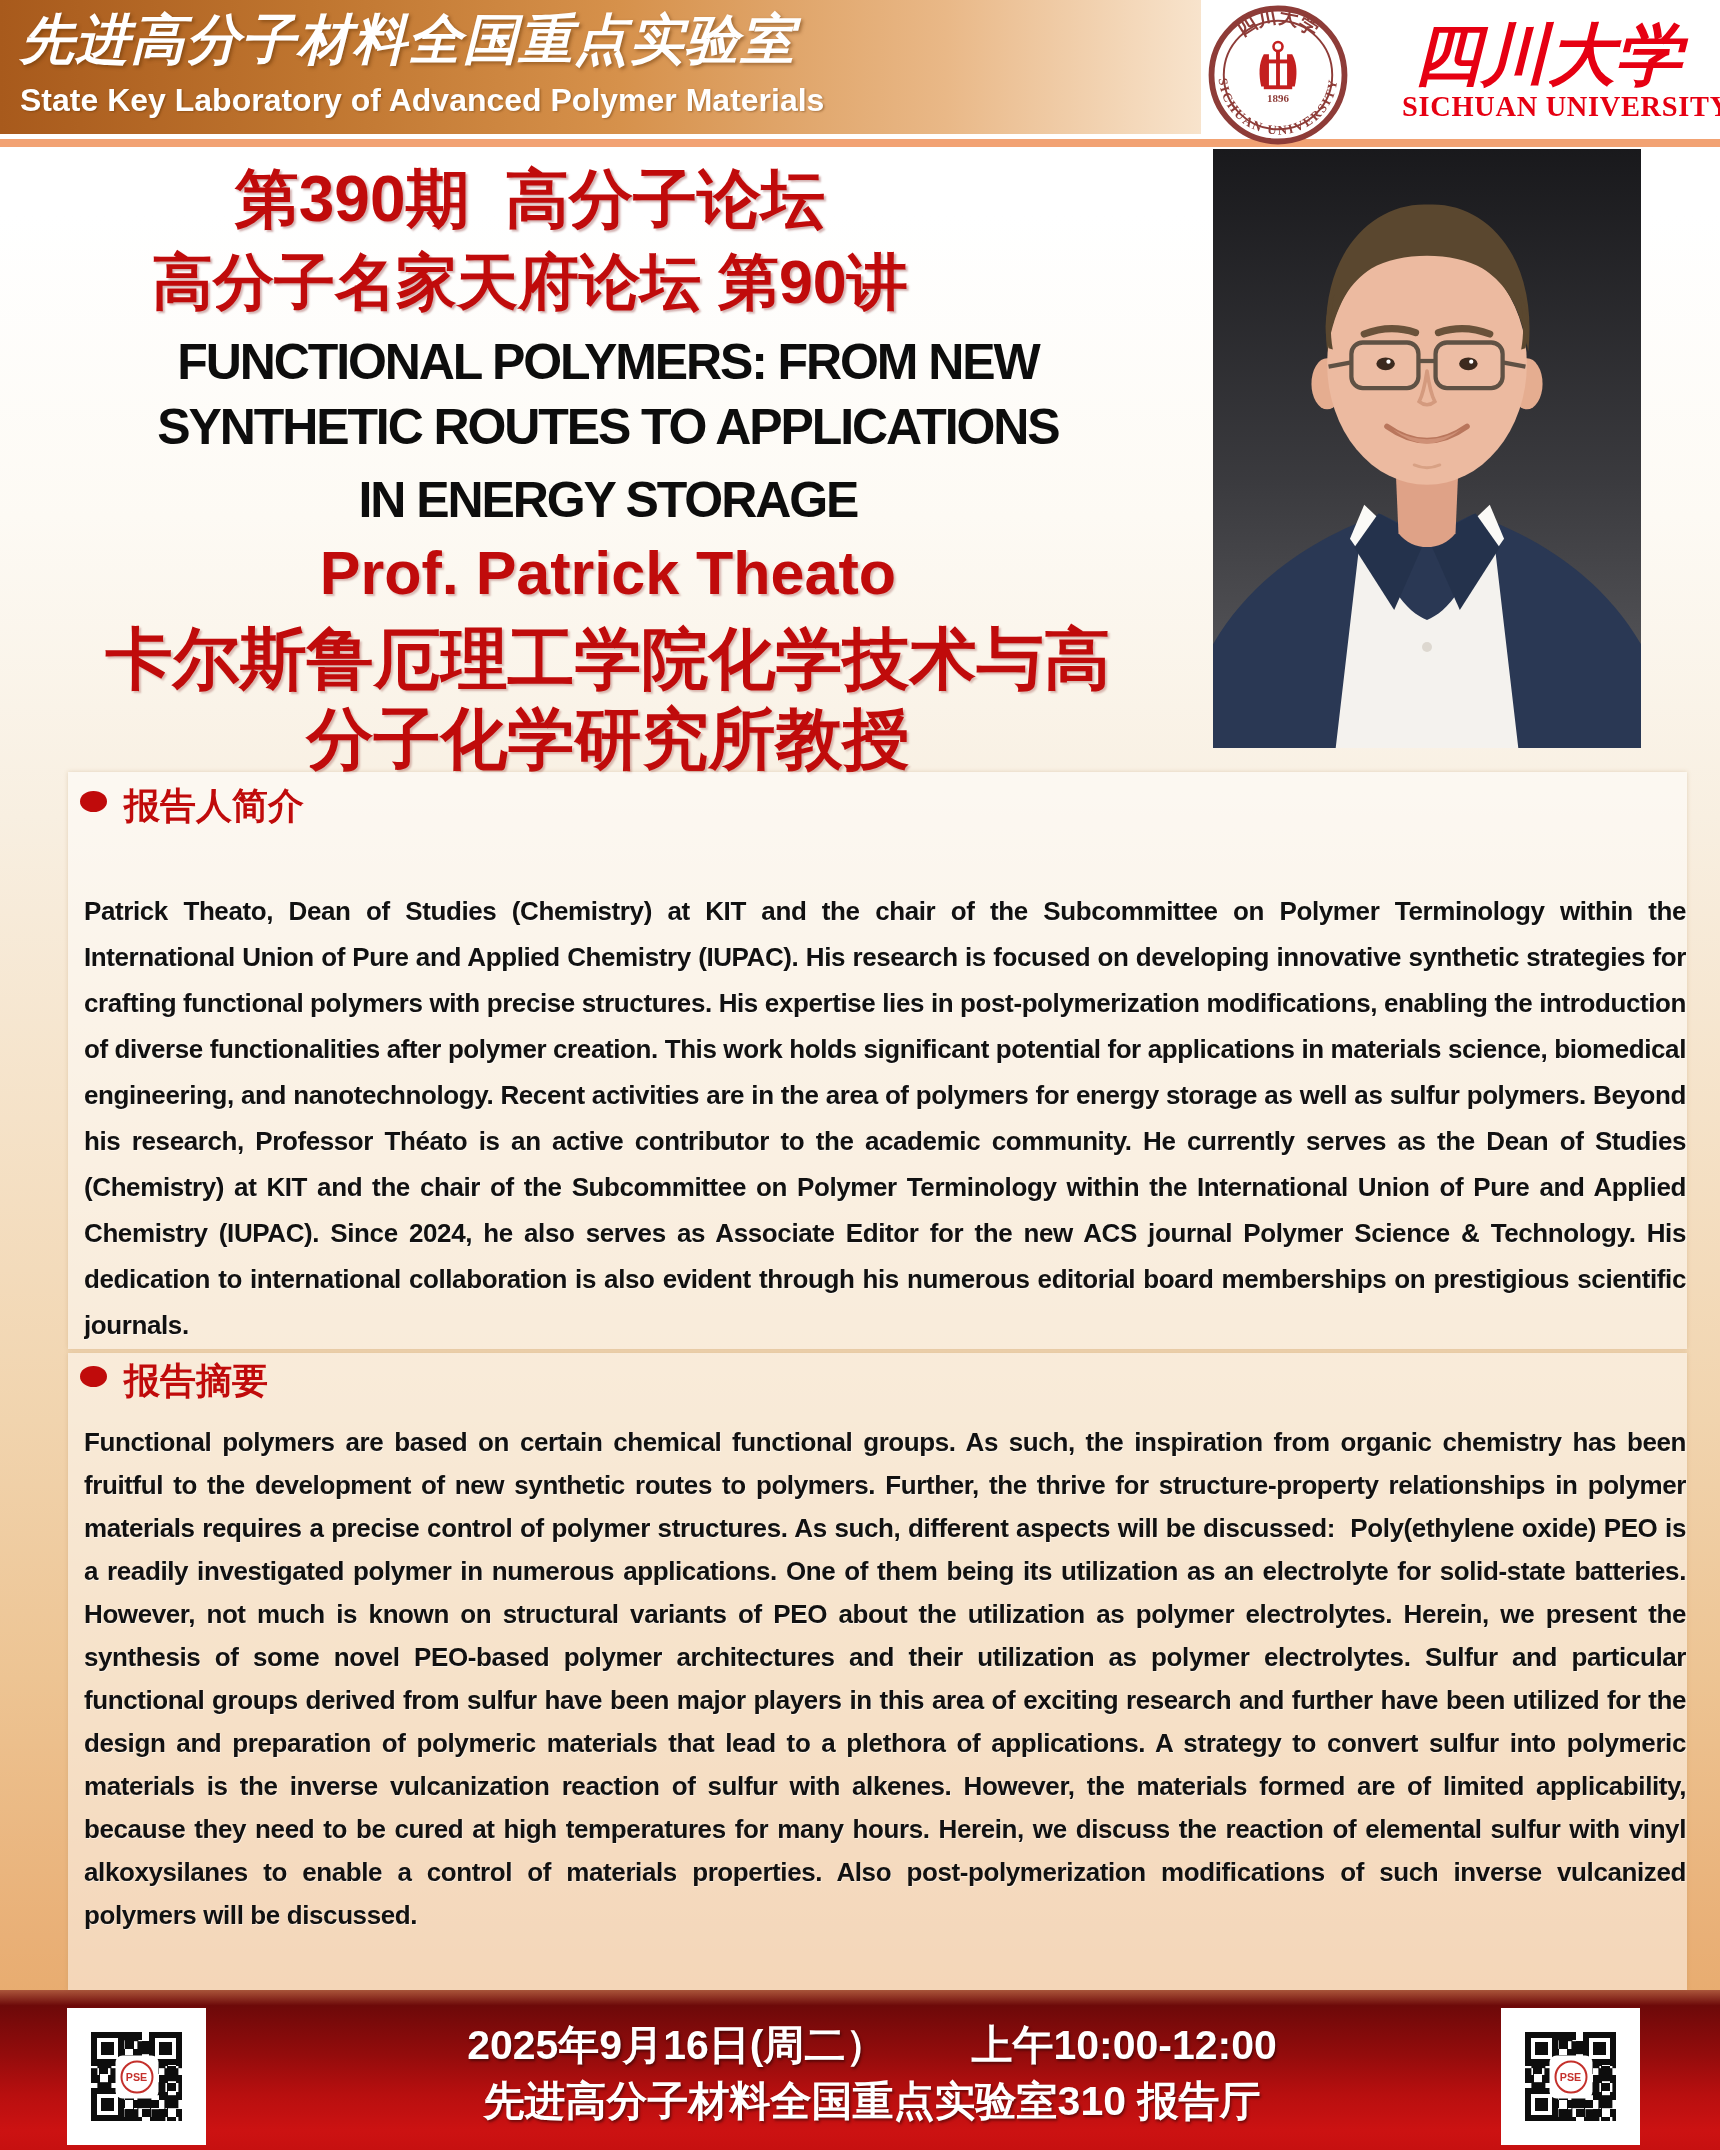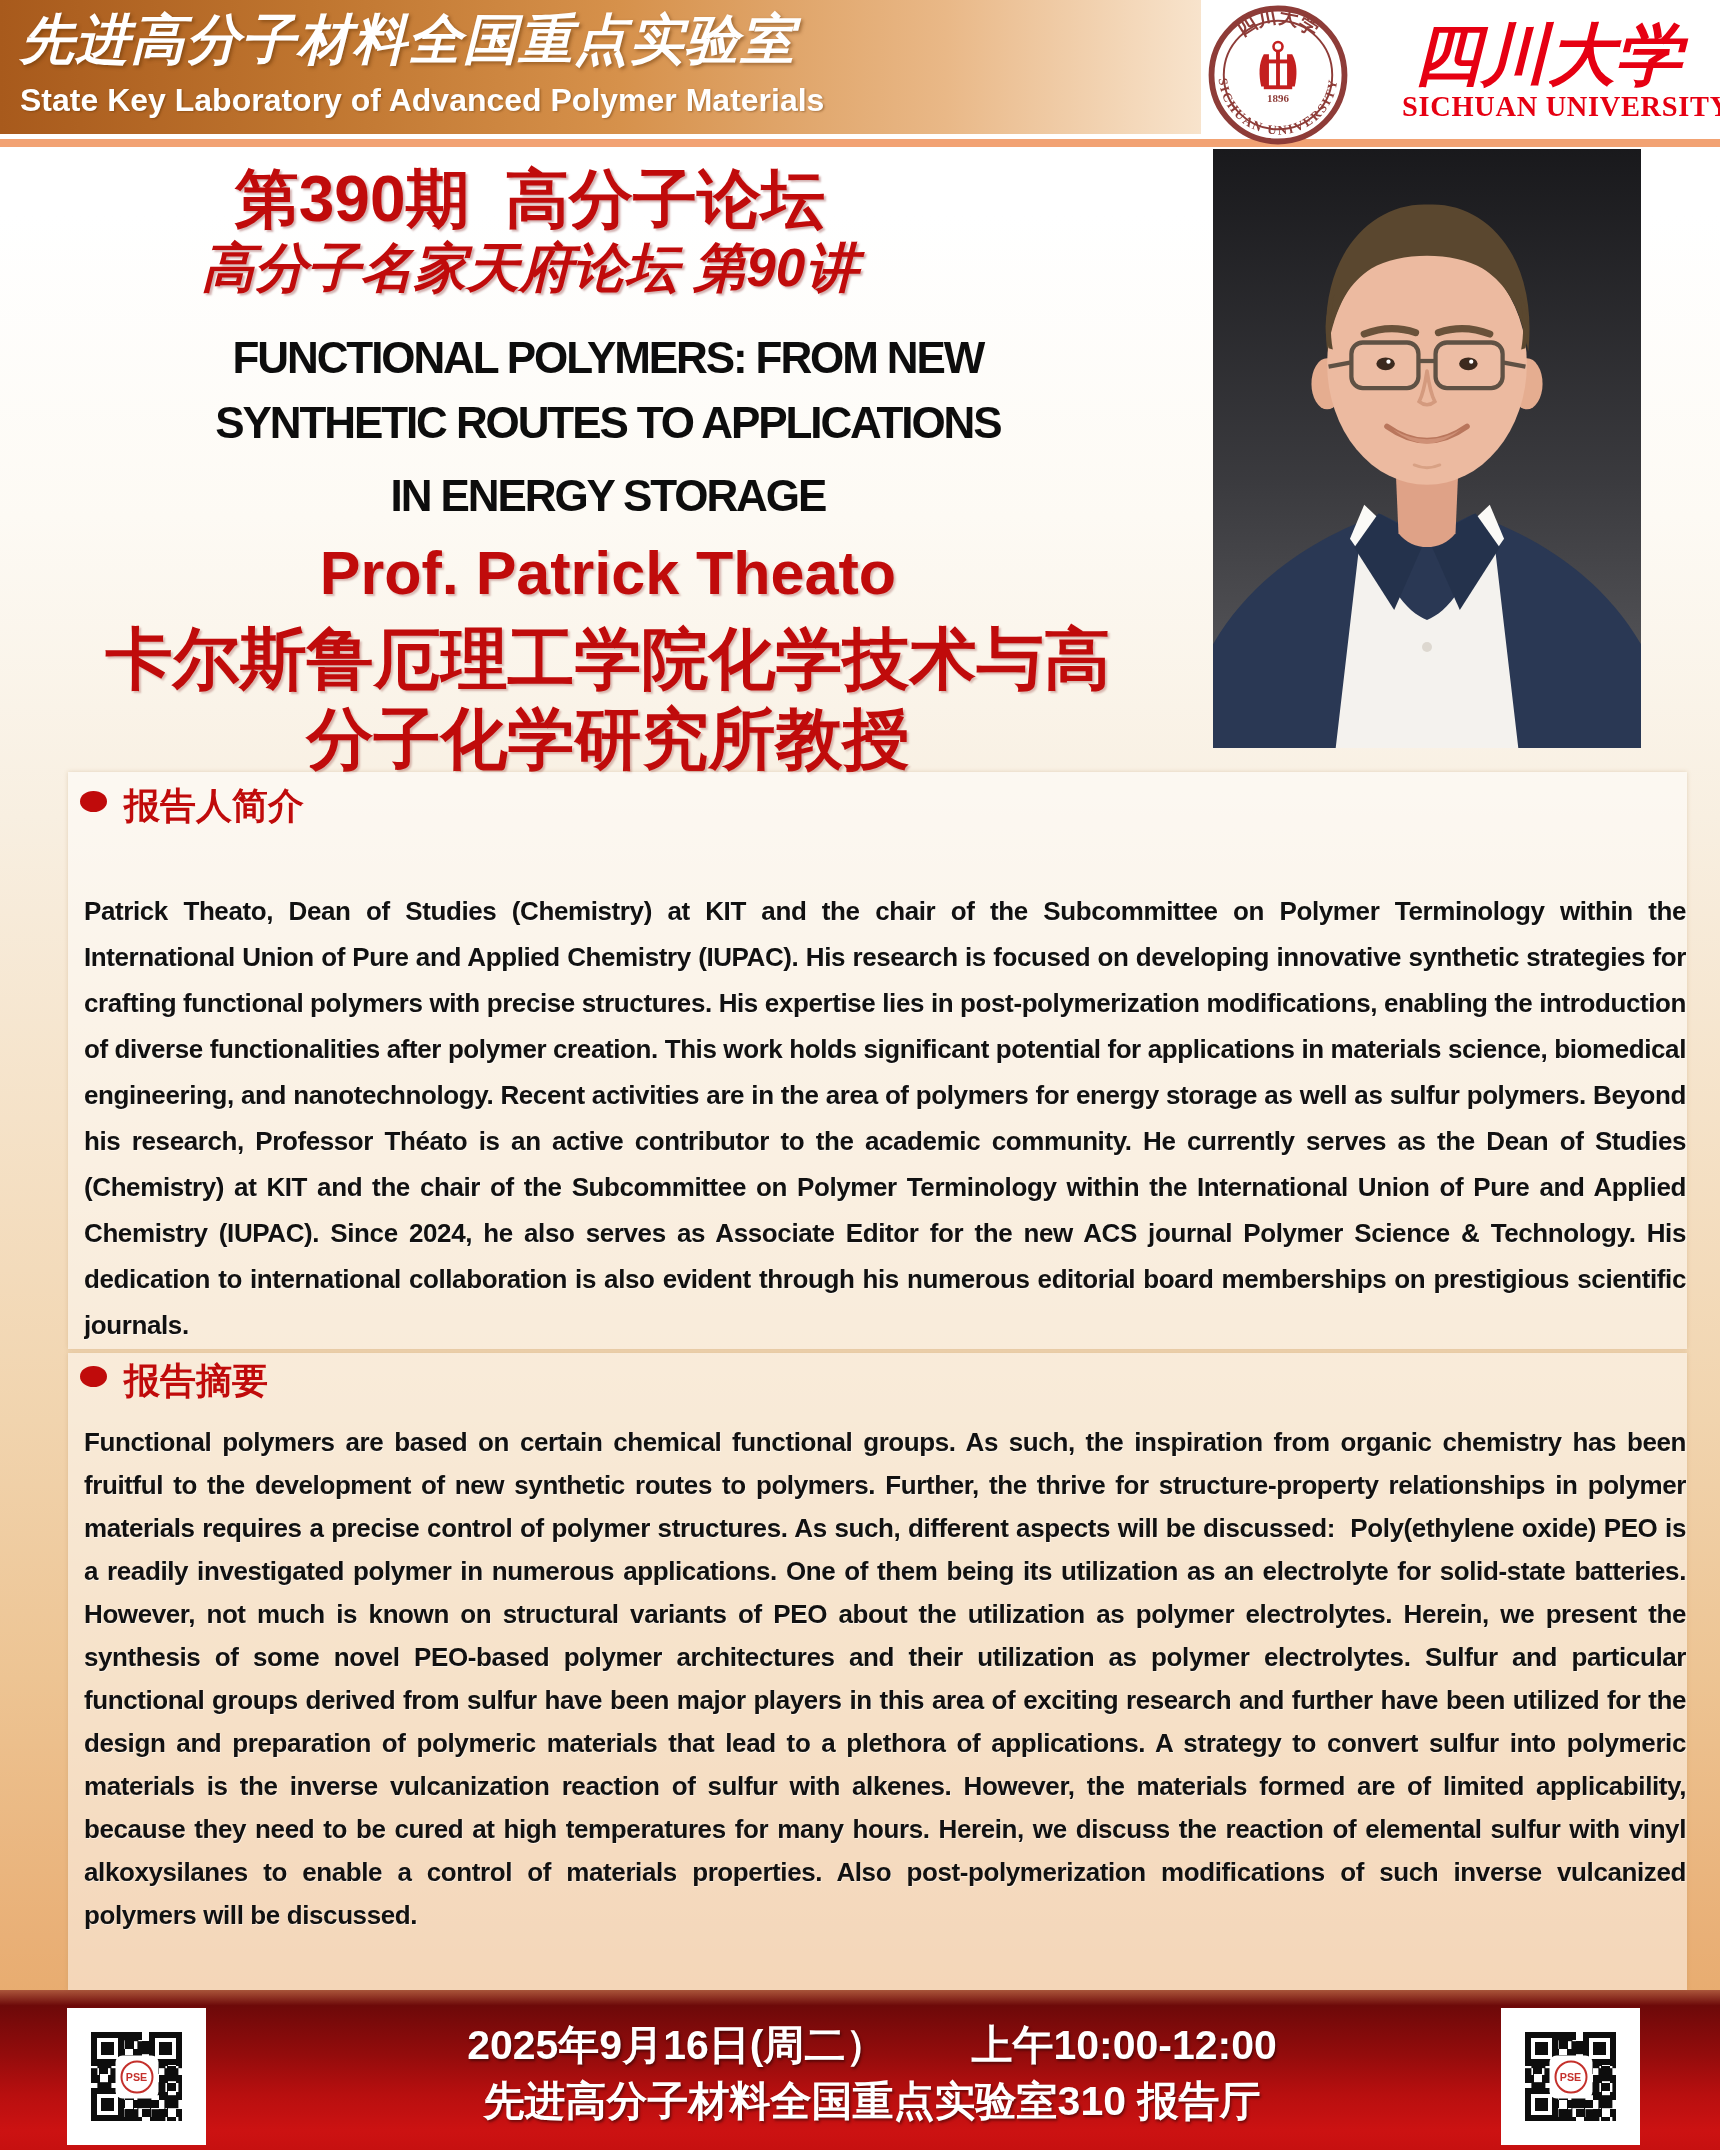--- a/index.html
+++ b/index.html
@@ -18,23 +18,23 @@
   .logo-box{position:absolute;left:1201px;top:0;width:520px;height:134px;background:#ffffff;}
   .seal{position:absolute;left:1207px;top:4.3px;width:142px;height:146px;z-index:5;}
   .logotype-zh{position:absolute;left:1414px;top:10px;width:299px;color:#e60012;font-size:67px;font-weight:bold;
     font-family:"DejaVu Serif",serif;font-style:italic;white-space:nowrap;z-index:5;}
   .logotype-en{position:absolute;left:1402px;top:91px;width:313px;color:#e60012;font-size:28.4px;font-weight:bold;
     font-family:"Liberation Serif",serif;letter-spacing:0.7px;white-space:nowrap;z-index:5;}
   
   .t-red{position:absolute;left:28.4px;width:1003px;text-align:center;color:#c00b0b;font-weight:bold;
     text-shadow:2.1px 2.1px 2.1px rgba(110,0,0,.3);white-space:pre-wrap;}
   .forum-session{top:156px;font-size:64px;}
-  .forum-series{top:233px;font-size:53px;font-style:italic;}
+  .forum-series{top:242px;font-size:61px;}
   .t-black{position:absolute;left:28.4px;width:1159px;text-align:center;color:#0d0d0d;font-weight:bold;
-    font-size:44px;letter-spacing:-2.1px;white-space:nowrap;}
+    font-size:50px;letter-spacing:-2.1px;white-space:nowrap;}
   .e1{top:333px;} .e2{top:398px;} .e3{top:471px;}
   .speaker-name{position:absolute;left:28.4px;top:538px;width:1159px;text-align:center;color:#c00b0b;
     font-size:61px;font-weight:bold;text-shadow:2.1px 2.1px 2.1px rgba(110,0,0,.25);white-space:nowrap;}
   .affil{position:absolute;left:28.4px;width:1159px;text-align:center;color:#c00b0b;font-size:67px;
     font-weight:bold;text-shadow:2.1px 2.1px 2.1px rgba(110,0,0,.25);white-space:nowrap;}
   .a1{top:614px;} .a2{top:694px;}
   
   .photo{position:absolute;left:1213px;top:149px;width:428px;height:599px;}
   .photo svg{display:block;width:100%;height:100%;}
   

